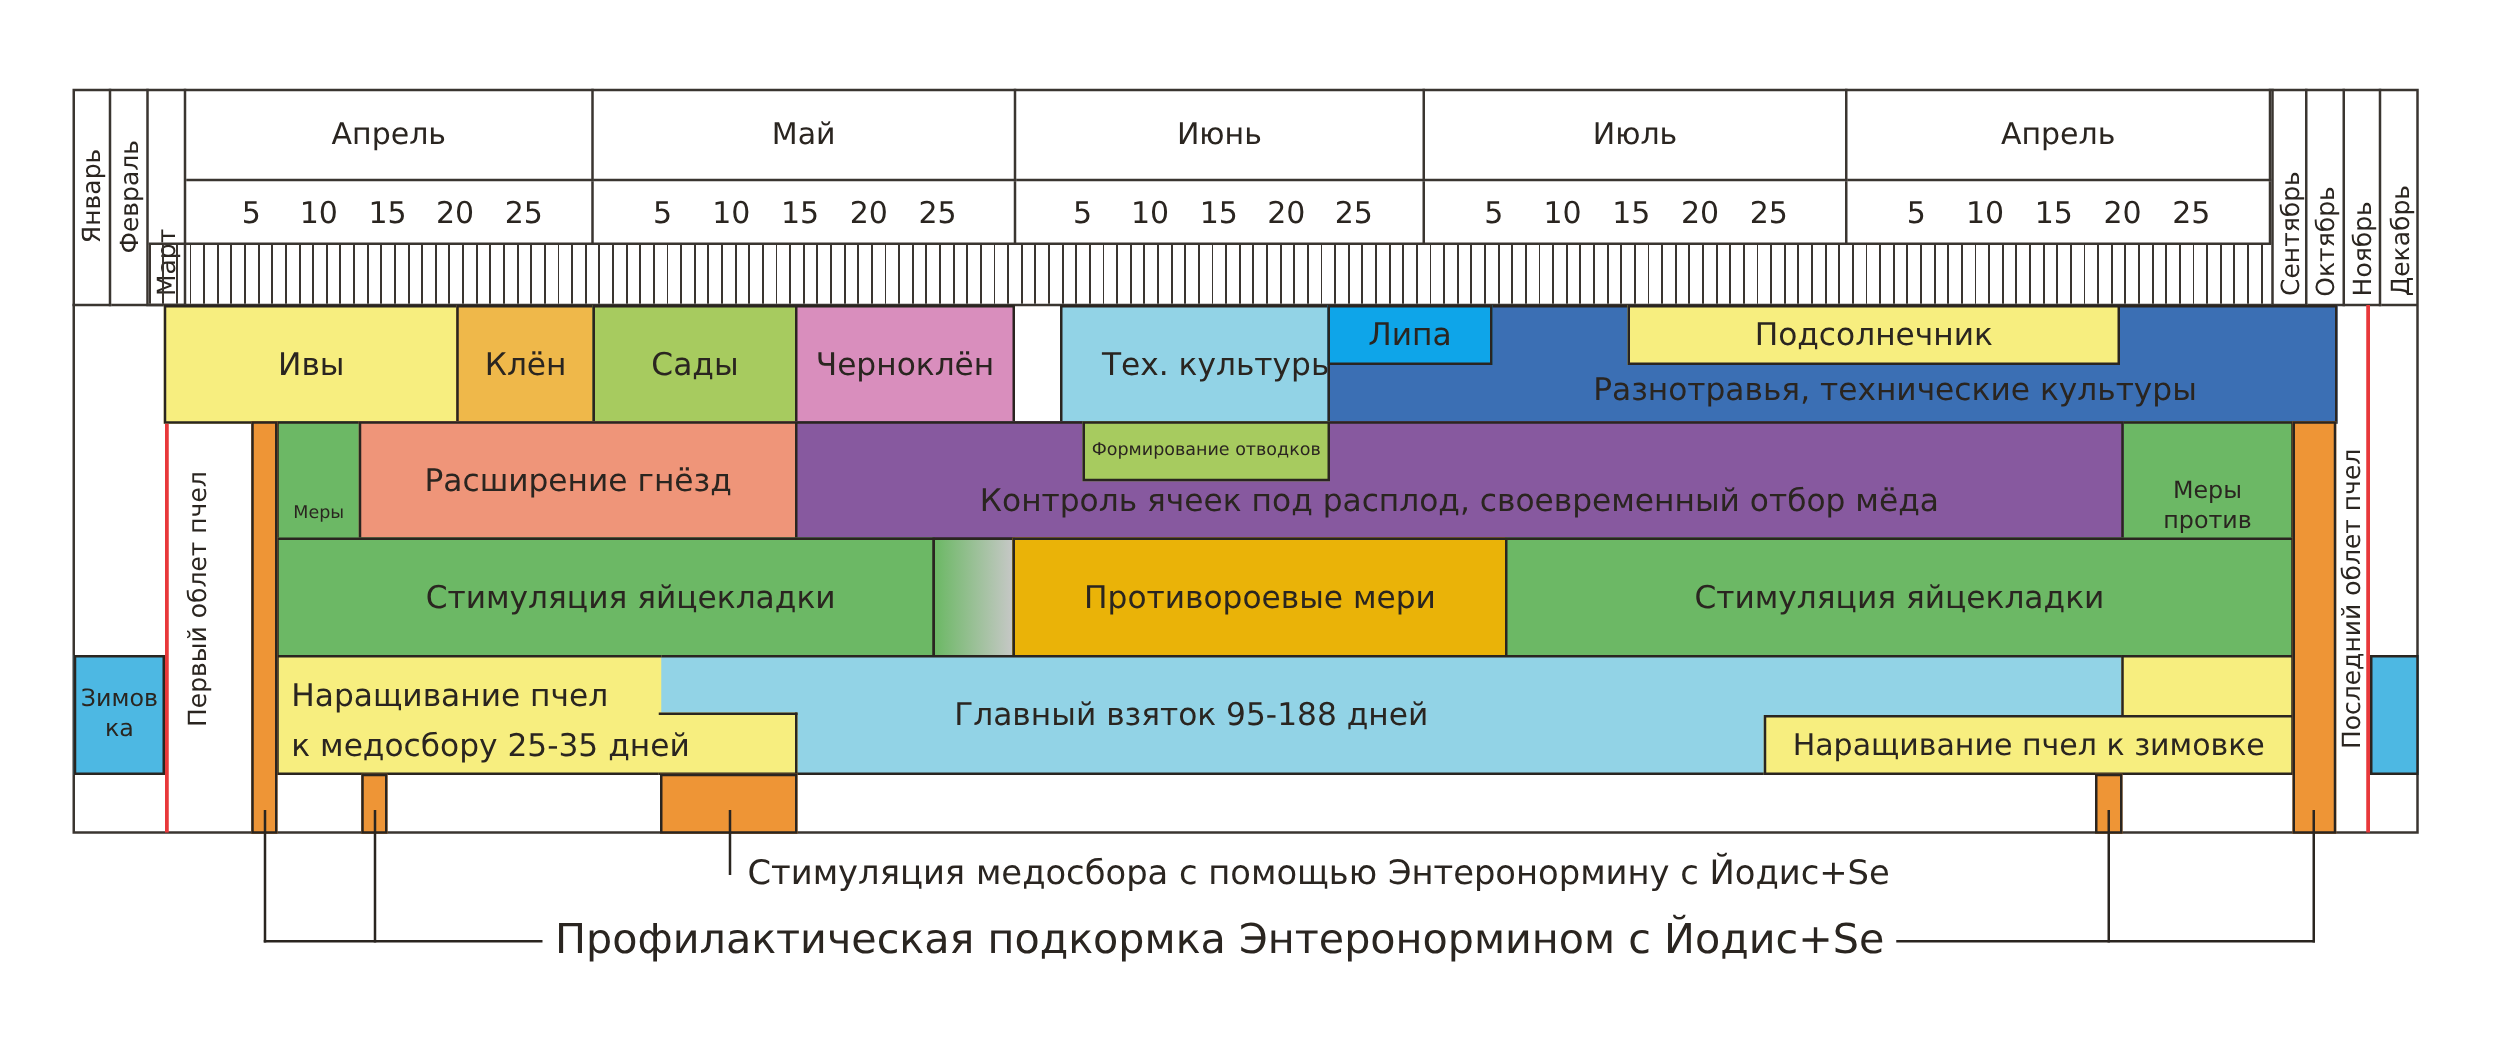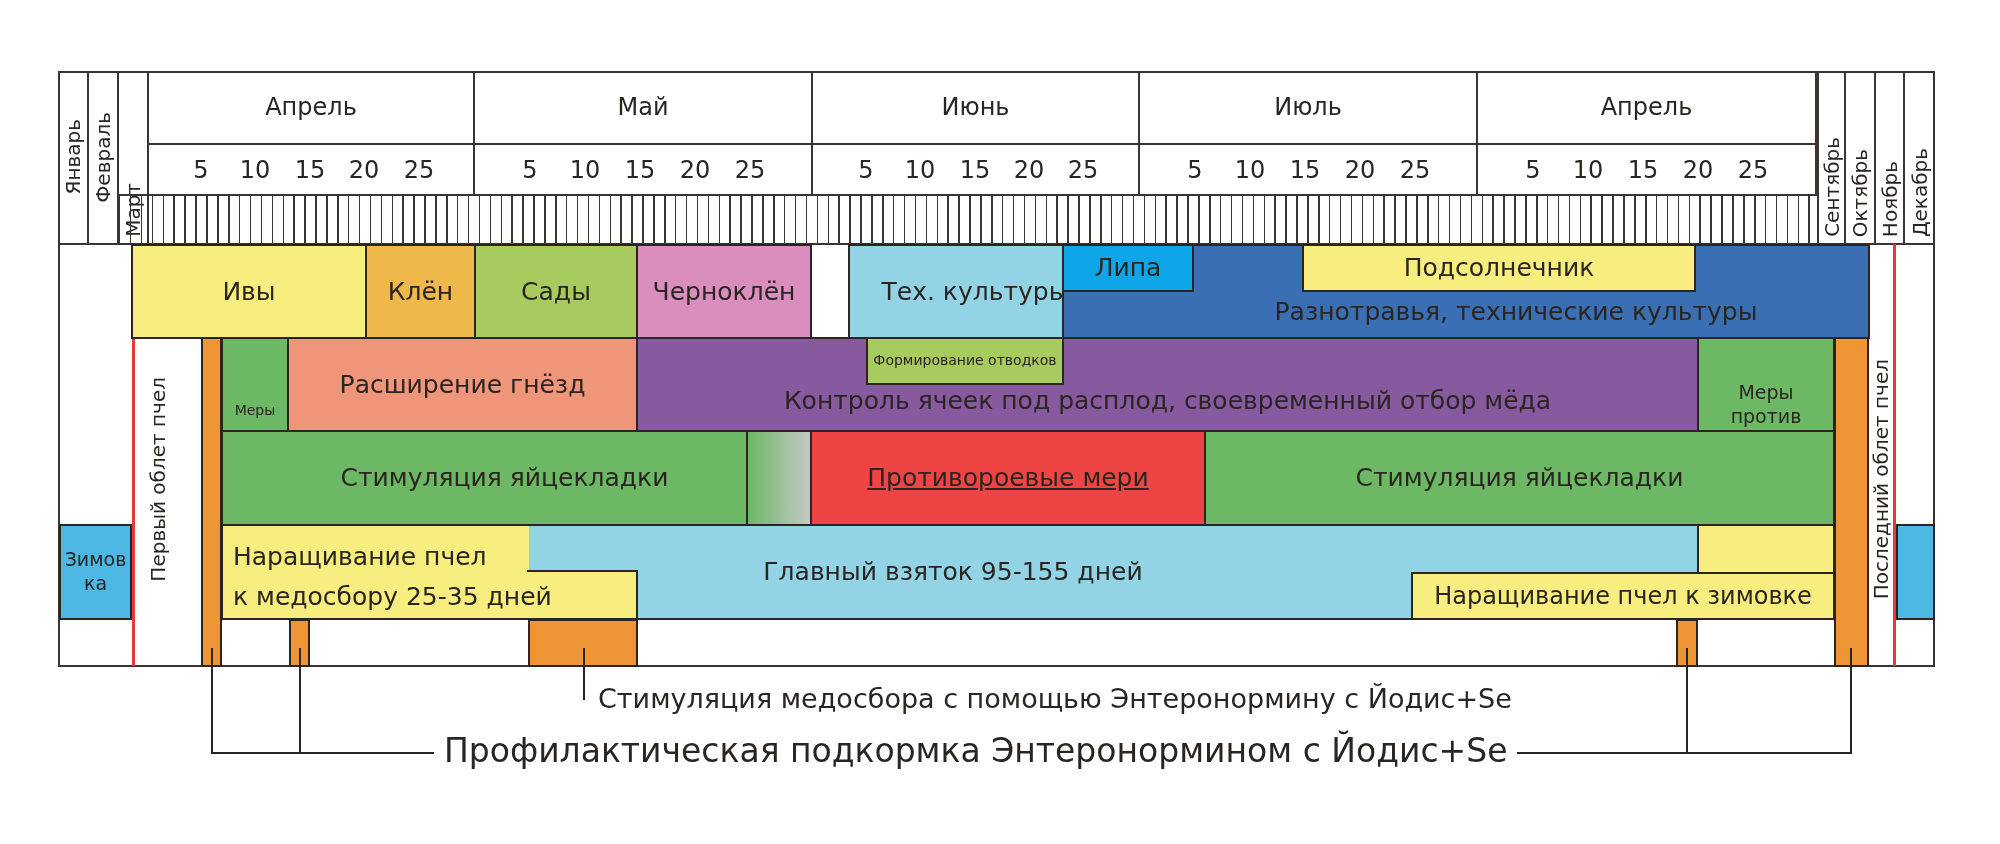--- a/index.html
+++ b/index.html
@@ -160,35 +160,35 @@
       <div>Меры</div>
       <div>против</div>
       <div>варроатоза</div>
     </div>
 </div>
 
 <div class="abs blk" style="left:221px;top:430px;width:527px;height:96px;background:#6cb865;padding-left:40px;">
     <span>Стимуляция яйцекладки</span>
   </div>
 <div class="abs blk" style="left:746px;top:430px;width:66px;height:96px;background:linear-gradient(to right,#6cb865,#c6c8c6);"></div>
-<div class="abs blk" style="left:810px;top:430px;width:396px;height:96px;background:#ef4444;text-decoration:underline;">
+<div class="abs blk" style="left:810px;top:430px;width:396px;height:96px;background:#eab308;">
     <span>Противороевые мери</span>
   </div>
 <div class="abs blk" style="left:1204px;top:430px;width:631px;height:96px;background:#6cb865;">
     <span>Стимуляция яйцекладки</span>
   </div>
 
 <div class="abs blk" style="left:59px;top:524px;width:73px;height:96px;background:#4db8e3;font-size:19px;">
   <div>
       <div>Зимов</div>
       <div>ка</div>
     </div>
 </div>
 <div class="abs blk" style="left:221px;top:524px;width:1614px;height:96px;background:#92d3e6;">
-    <span style="margin-right:150px">Главный взяток 95-155 дней</span>
+    <span style="margin-right:150px">Главный взяток 95-188 дней</span>
   </div>
 <div class="abs" style="left:221px;top:524px;width:308px;height:96px;background:#f7ee7f;border:2px solid #2a2520;border-right:none;"></div>
 <div class="abs" style="left:527px;top:570px;width:111px;height:50px;background:#f7ee7f;border:2px solid #2a2520;border-left:none;"></div>
 <div class="abs" style="left:233px;top:537px;font-size:25px;line-height:40px;">
   <div>Наращивание пчел</div>
   <div>к медосбору 25-35 дней</div>
 </div>
 <div class="abs" style="left:1697px;top:524px;width:138px;height:50px;background:#f7ee7f;border:2px solid #2a2520;border-bottom:none;"></div>
 <div class="abs blk" style="left:1411px;top:572px;width:424px;height:48px;background:#f7ee7f;font-size:24px;">
     <span>Наращивание пчел к зимовке</span>

